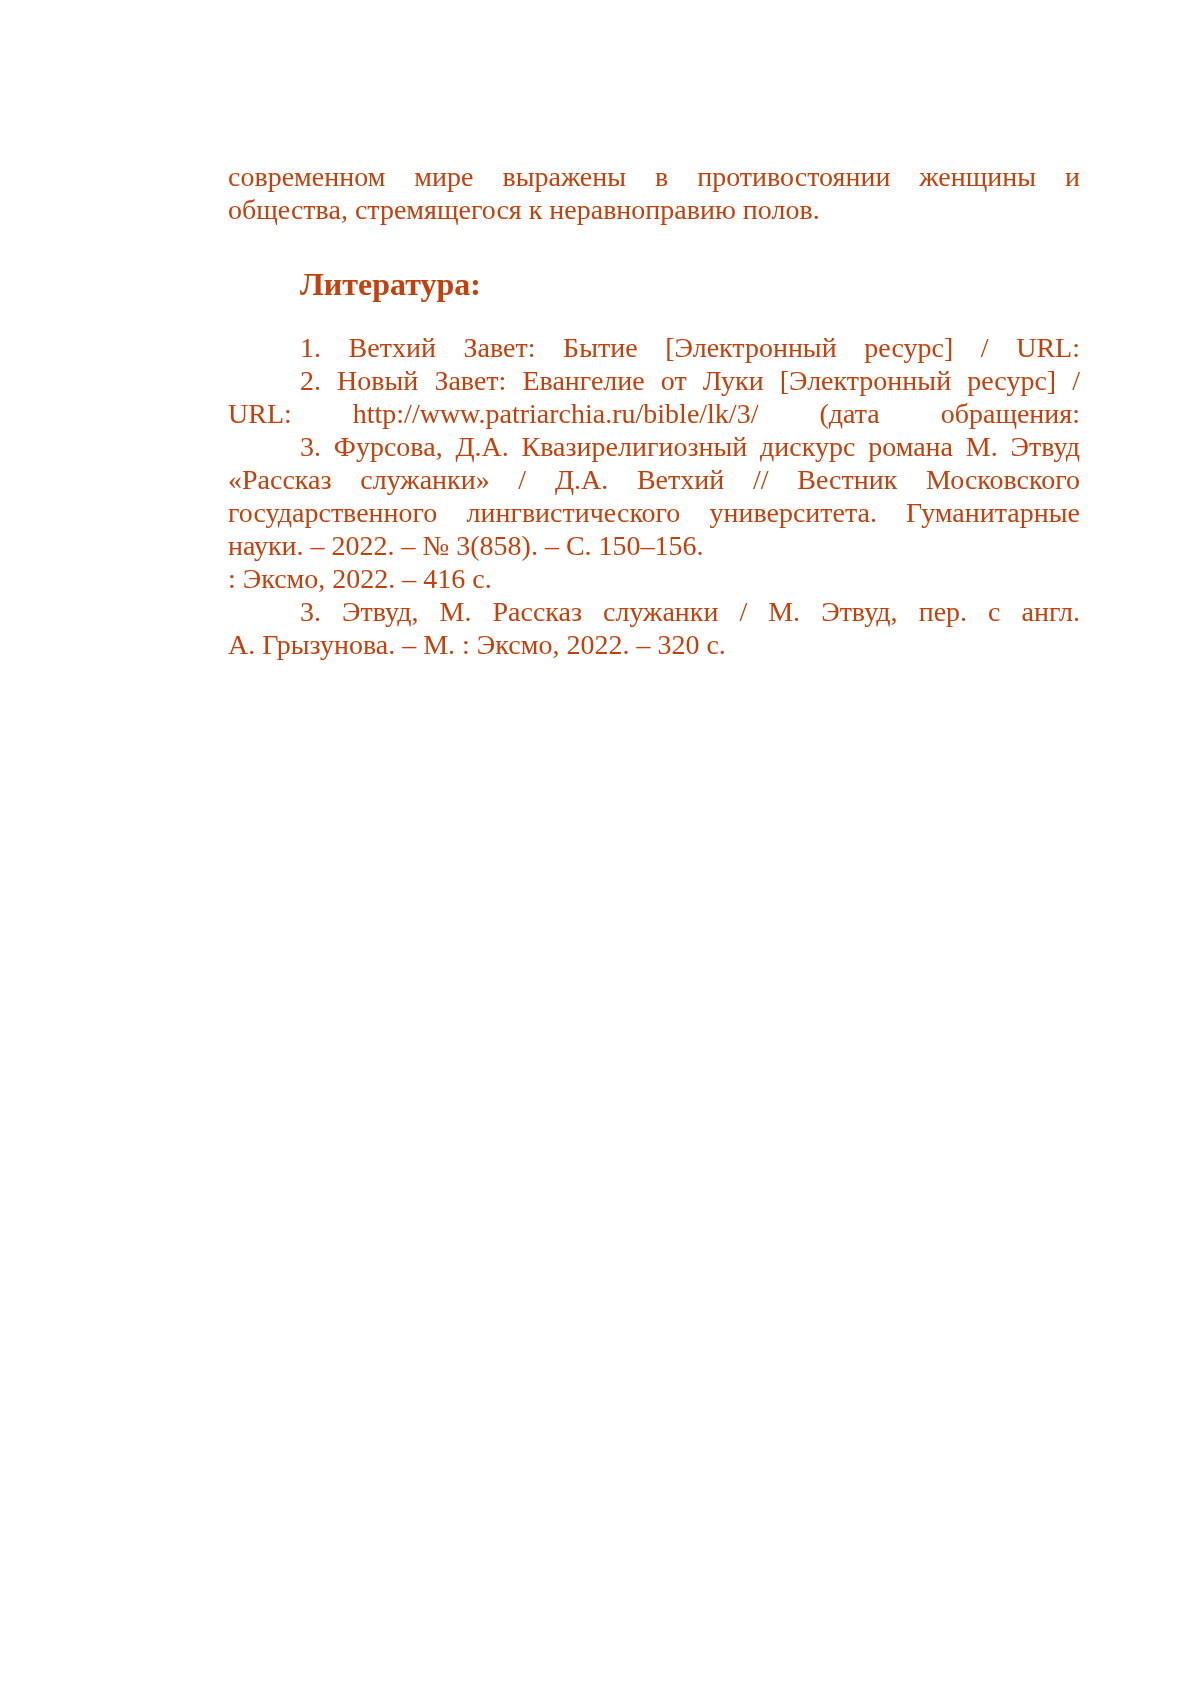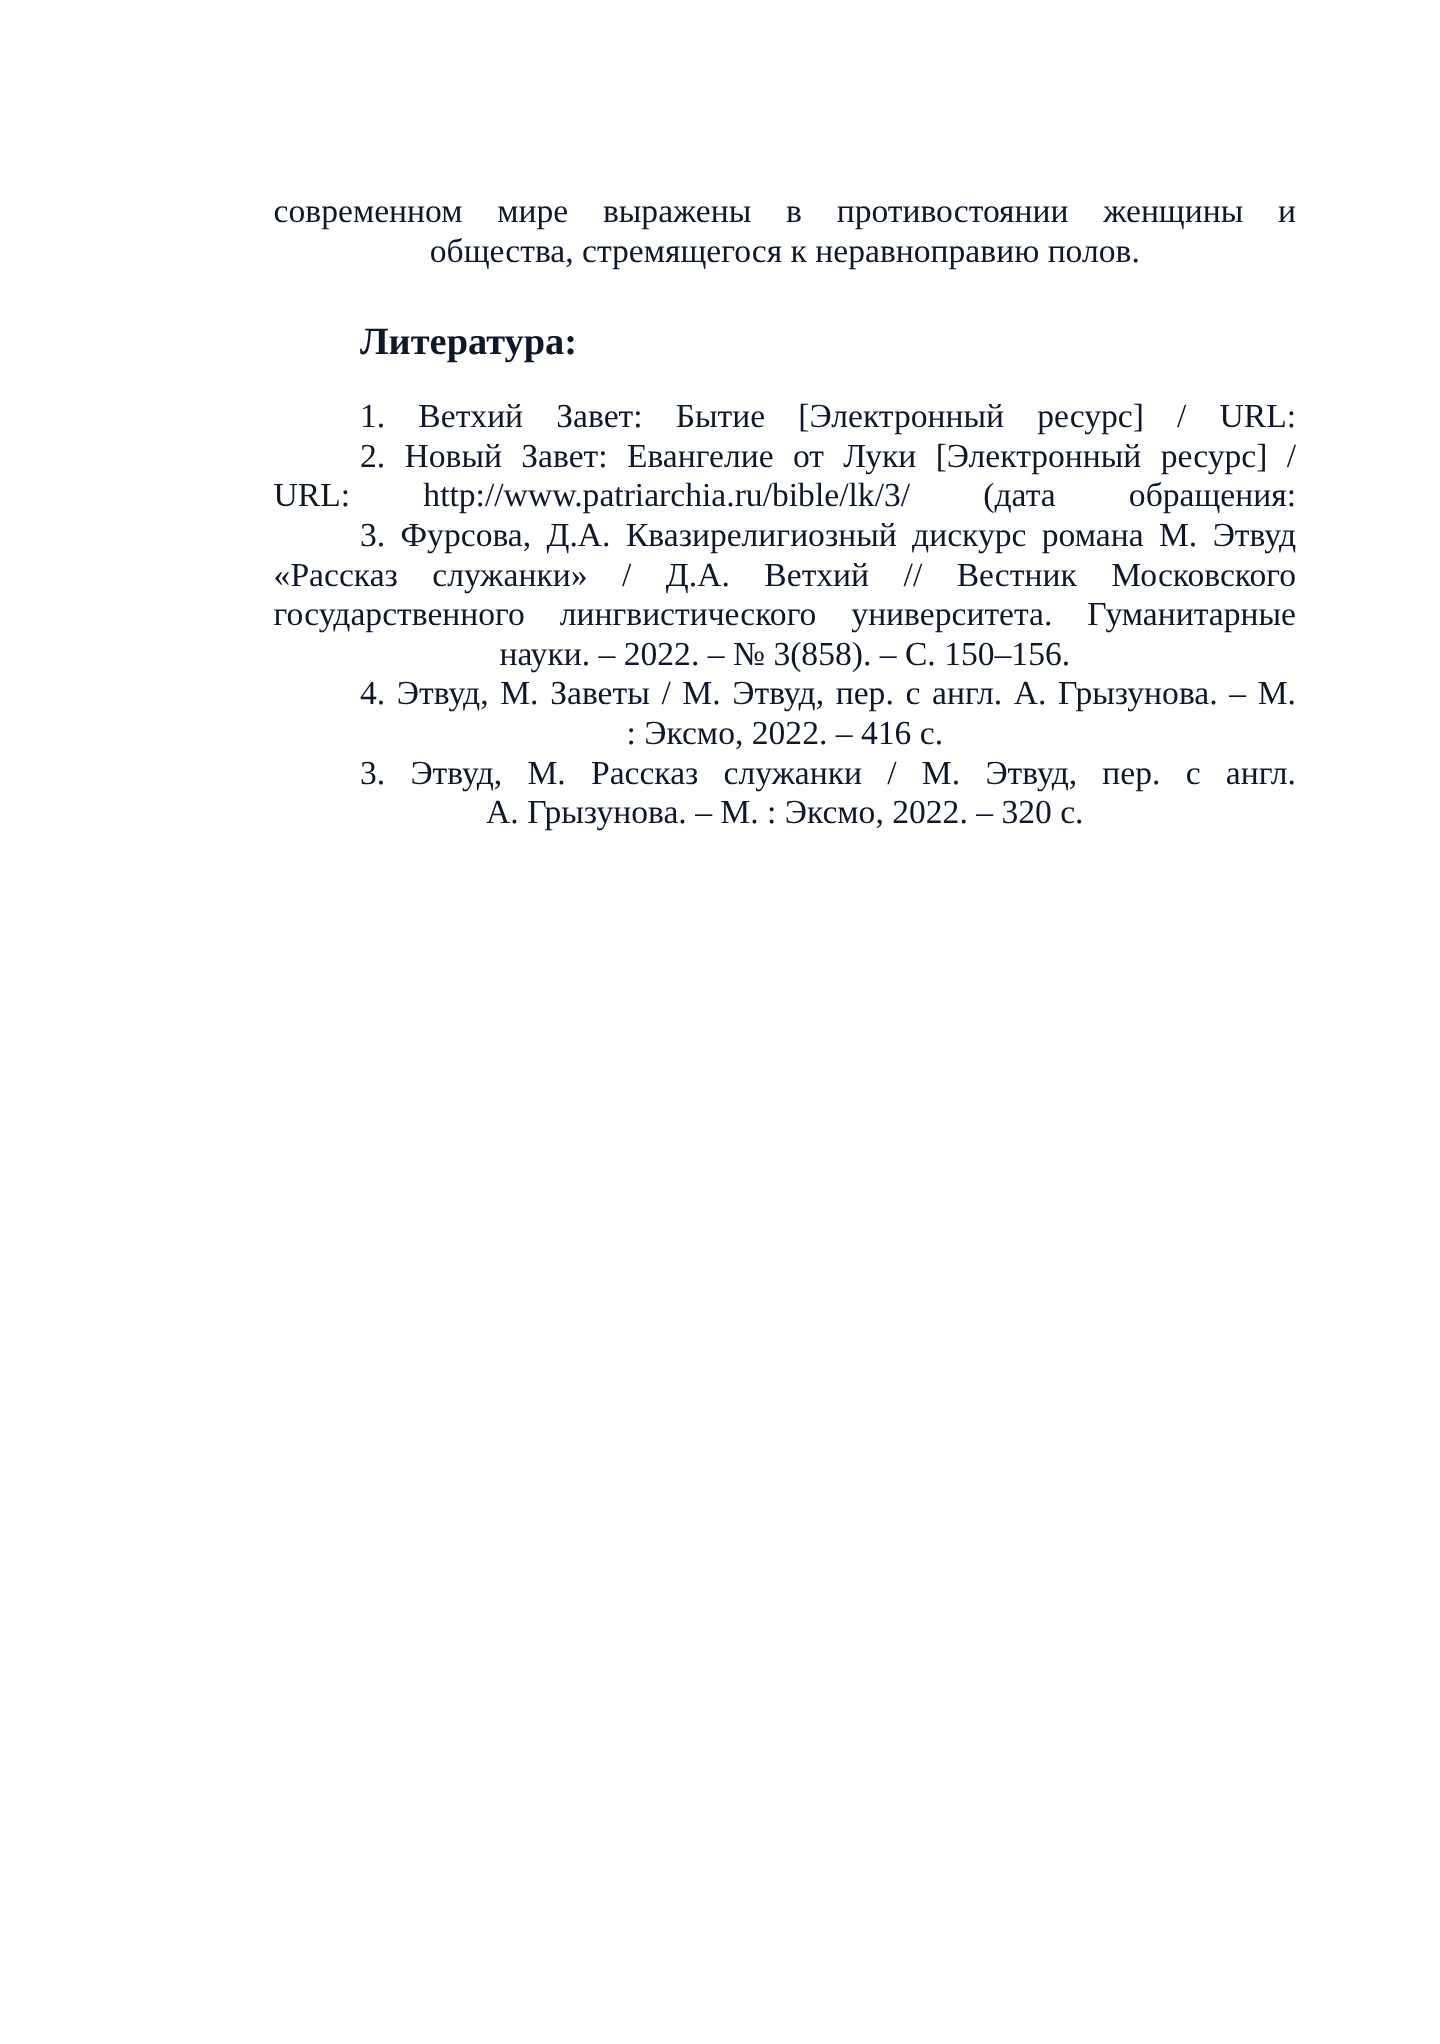--- a/index.html
+++ b/index.html
@@ -11,25 +11,25 @@
   .page {
     position: relative;
     width: 1200px;
     height: 1703px;
     background: #ffffff;
     box-sizing: border-box;
     padding: 160px 120px 0 228px;
     font-family: "Liberation Serif", "DejaVu Serif", serif;
     font-size: 28px;
     line-height: 33px;
-    color: #0f172a;
+    color: #c2410c;
     overflow: hidden;
   }
   .line {
-    text-align: center;
+    text-align: left;
   }
   .line.j {
     text-align: justify;
     text-align-last: justify;
   }
   .line.ind {
     padding-left: 72px;
   }
   .heading {
     font-weight: 700;
@@ -59,21 +59,20 @@
         <div class="line j ind">2. Новый Завет: Евангелие от Луки [Электронный ресурс] /</div>
         <div class="line j">URL: http://www.patriarchia.ru/bible/lk/3/ (дата обращения:</div>
       </div>
       <div>
         <div class="line j ind">3. Фурсова, Д.А. Квазирелигиозный дискурс романа М. Этвуд</div>
         <div class="line j">«Рассказ служанки» / Д.А. Ветхий // Вестник Московского</div>
         <div class="line j">государственного лингвистического университета. Гуманитарные</div>
         <div class="line">науки. – 2022. – № 3(858). – С. 150–156.</div>
       </div>
       <div>
-        <div class="line j ind">4. Этвуд, М. Заветы / М. Этвуд, пер. с англ. А. Грызунова. – М.</div>
         <div class="line">: Эксмо, 2022. – 416 с.</div>
       </div>
       <div>
         <div class="line j ind">3. Этвуд, М. Рассказ служанки / М. Этвуд, пер. с англ.</div>
         <div class="line">А. Грызунова. – М. : Эксмо, 2022. – 320 с.</div>
       </div>
     </div>
 </div>
 
 </body></html>

